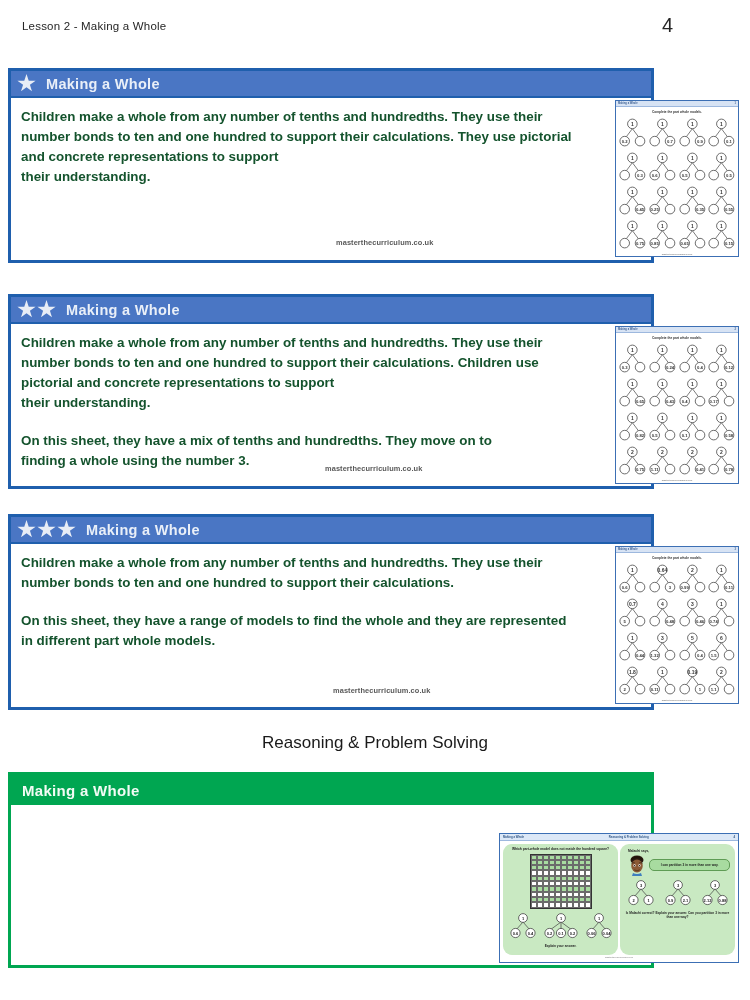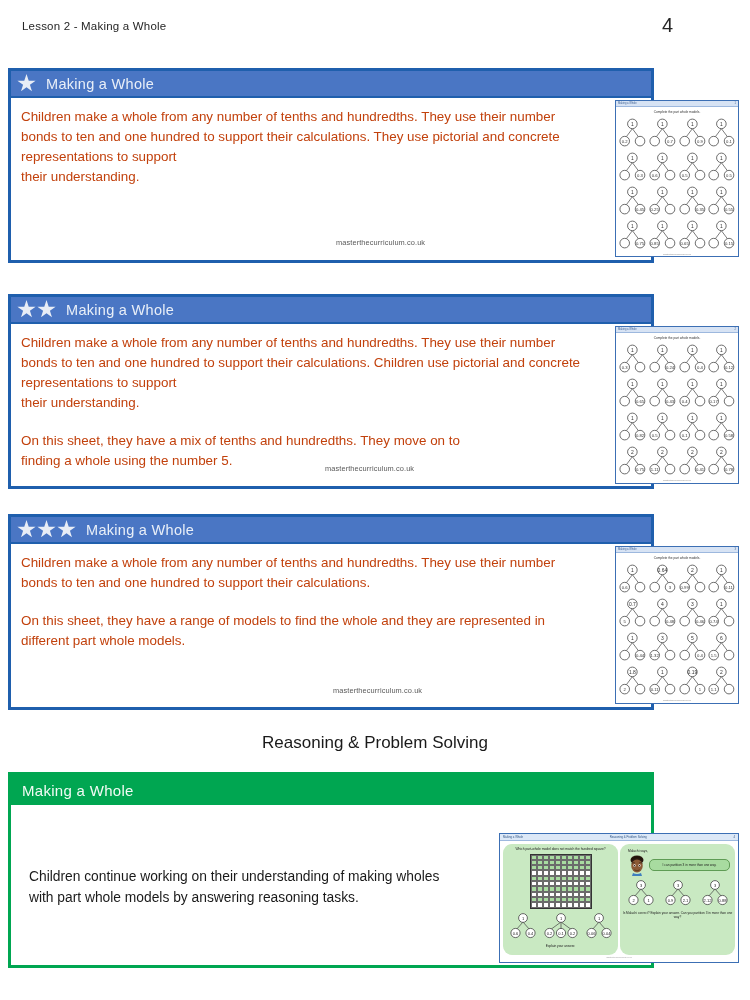--- a/index.html
+++ b/index.html
@@ -38,20 +38,21 @@
     color: #262626;
   }
 
   
   .card {
     position: absolute;
     left: 8px;
     width: 646px;
     box-sizing: border-box;
     background: #ffffff;
+    font-weight: bold;
   }
   .card.blue {
     border: 3px solid #1F5FAD;
   }
   .card-head {
     height: 27px;
     display: flex;
     align-items: center;
     padding-left: 6px;
     box-sizing: border-box;
@@ -79,21 +80,21 @@
     letter-spacing: .3px;
   }
   .card-body {
     position: relative;
     padding: 9px 12px 6px 10px;
     box-sizing: border-box;
   }
   .desc {
     font-size: 13.4px;
     line-height: 20px;
-    color: #c2410c;
+    color: #14532d;
     max-width: 560px;
     white-space: pre-line;
   }
   .desc.gap { margin-top: 18px; }
   .watermark {
     position: absolute;
     font-size: 7.4px;
     color: #595959;
     letter-spacing: .1px;
     white-space: nowrap;
@@ -525,21 +526,21 @@
     <div class="stars" id="stars-1">
         <span class="star"></span>
         <span class="star"></span>
       </div>
     <div class="card-head-title">Making a Whole</div>
   </div>
   <div class="card-body" style="height:163px;">
     <div class="desc">Children make a whole from any number of tenths and hundredths. They use their number bonds to ten and one hundred to support their calculations. Children use pictorial and concrete representations to support
 their understanding.</div>
     <div class="desc gap">On this sheet, they have a mix of tenths and hundredths. They move on to
- finding a whole using the number 5.</div>
+ finding a whole using the number 3.</div>
     <div class="watermark" style="left:314px;top:140px;">masterthecurriculum.co.uk</div>
     <div class="thumb" id="thumb-1" style="left:604px;top:2px;width:124px;height:158px;">
       <div class="thumb-head">
         <span>Making a Whole</span>
         <span>2</span>
       </div>
       <div class="thumb-instr">Complete the part whole models.</div>
       <div class="pw-grid">
           <div class="pw-cell">
             <svg class="pw-svg" viewBox="0 0 30 34">
@@ -957,22 +958,20 @@
   </div>
 </div>
 
 <div class="section-title" style="top:733px;">Reasoning &amp; Problem Solving</div>
 
 <div class="card green" style="top:772px;height:196px;">
   <div class="card-head">
     <div class="card-head-title">Making a Whole</div>
   </div>
   <div class="card-body" style="height:160px;">
-    <div class="reason-text" style="margin-top:52px;margin-left:8px;">Children continue working on their understanding of making wholes
- with part whole models by answering reasoning tasks.</div>
 
     <div class="rthumb" id="rthumb" style="left:488px;top:28px;width:240px;height:130px;">
       <div class="rthumb-head">
         <span>Making a Whole</span>
         <span>Reasoning &amp; Problem Solving</span>
         <span>4</span>
       </div>
       <div class="rthumb-body">
 
         <div class="rpanel">

